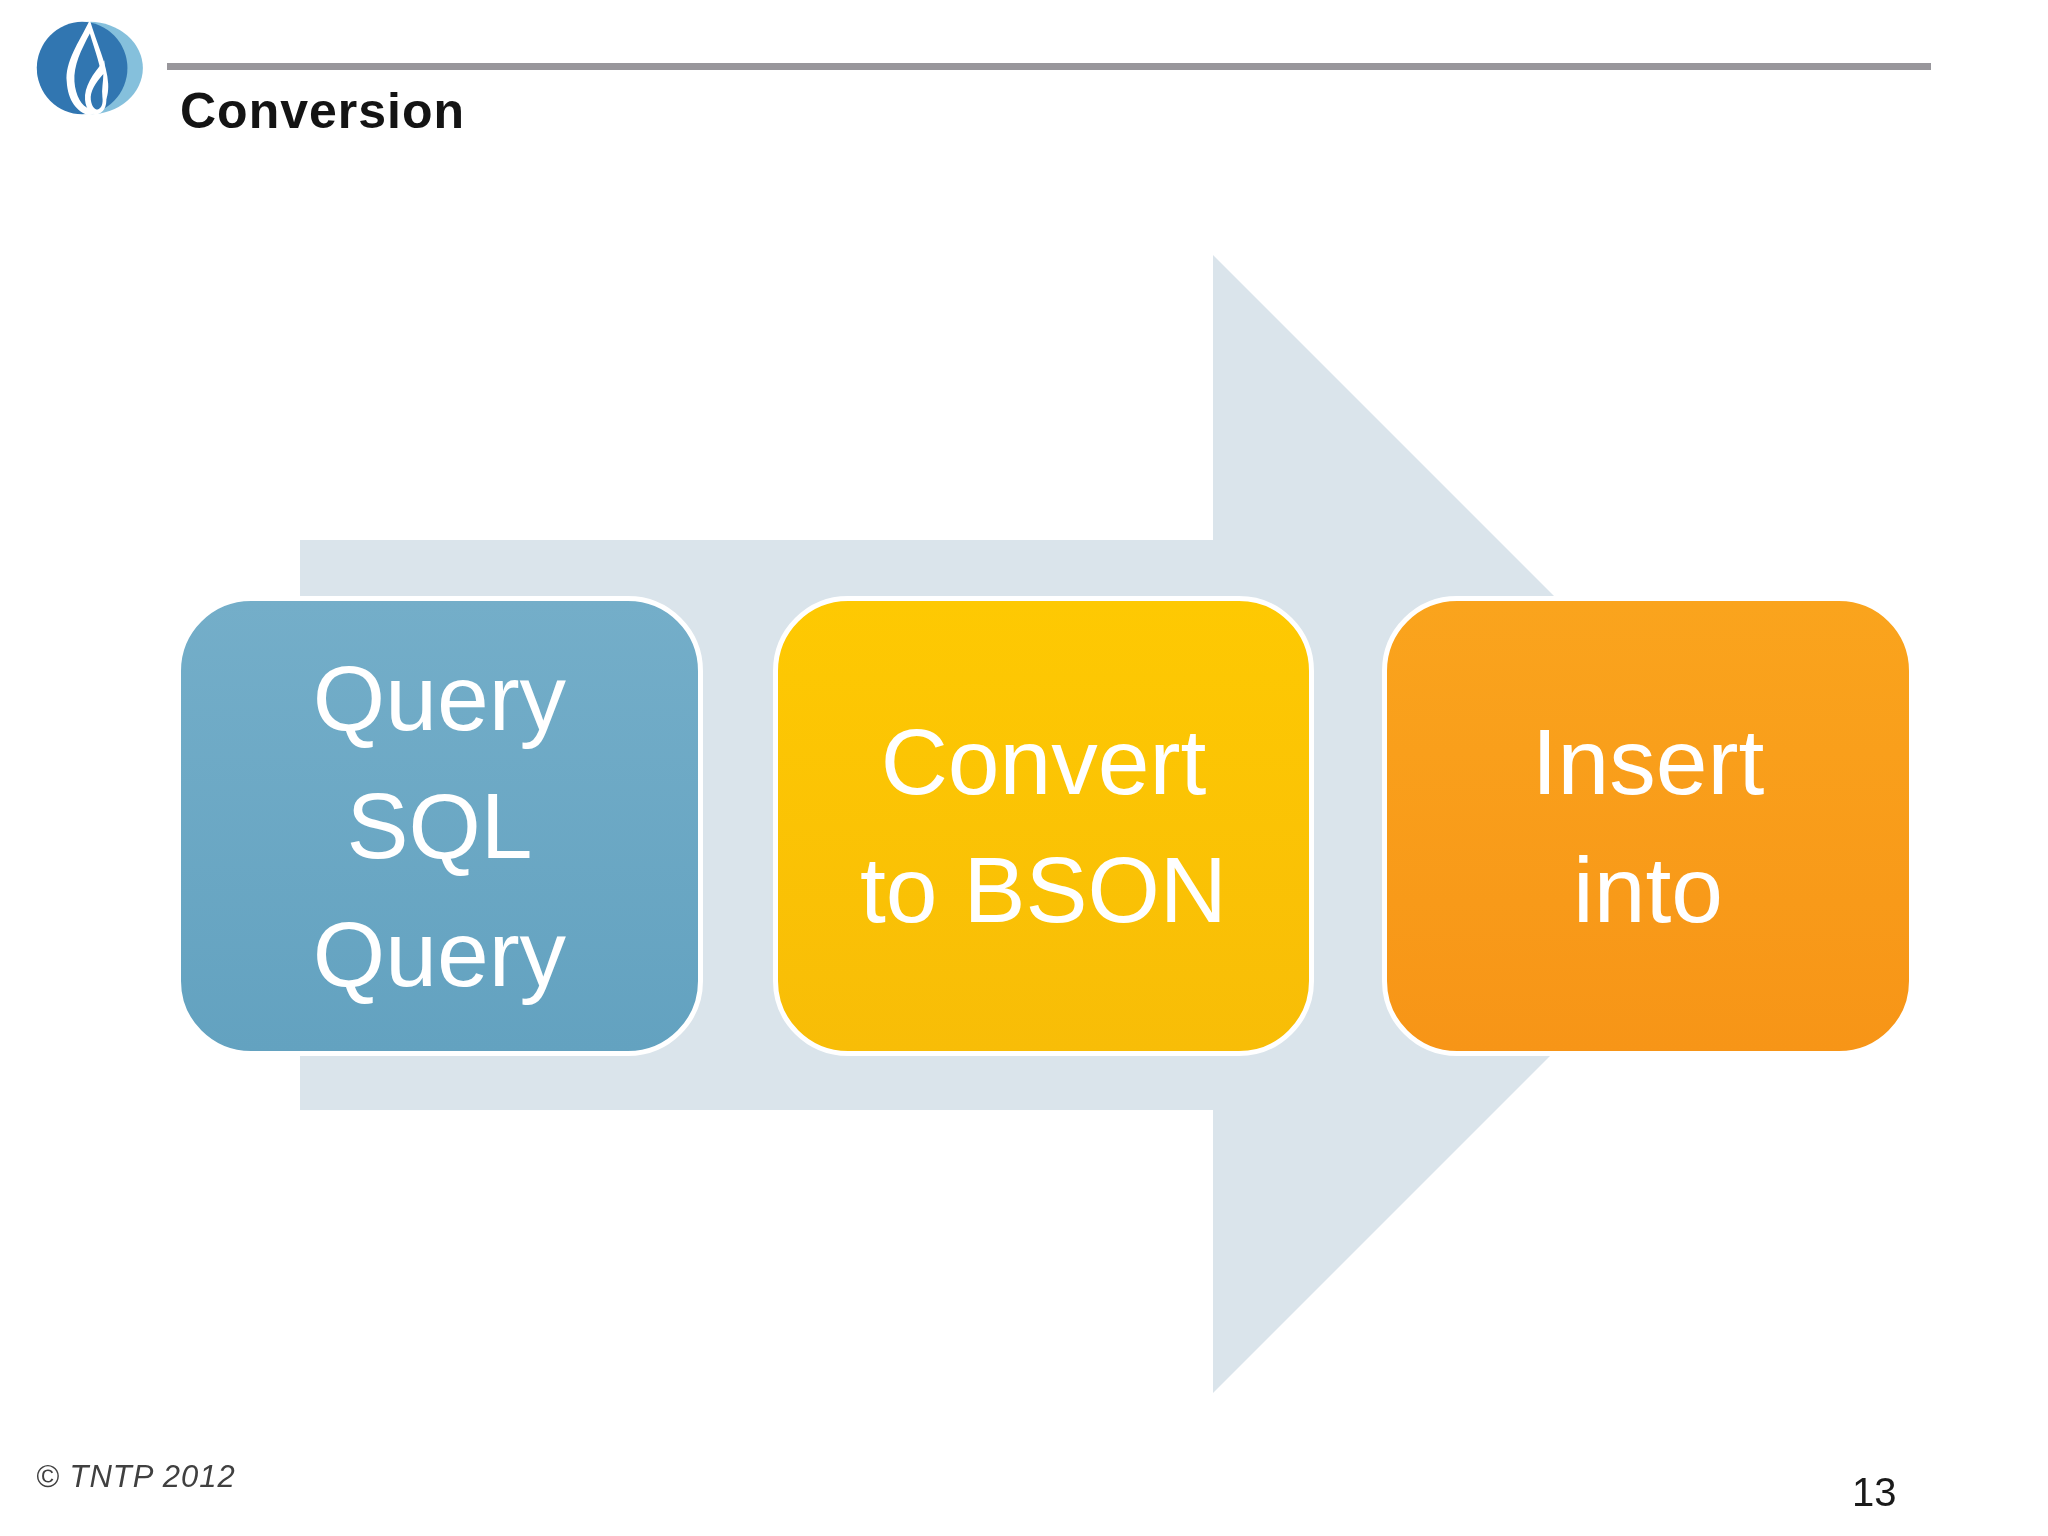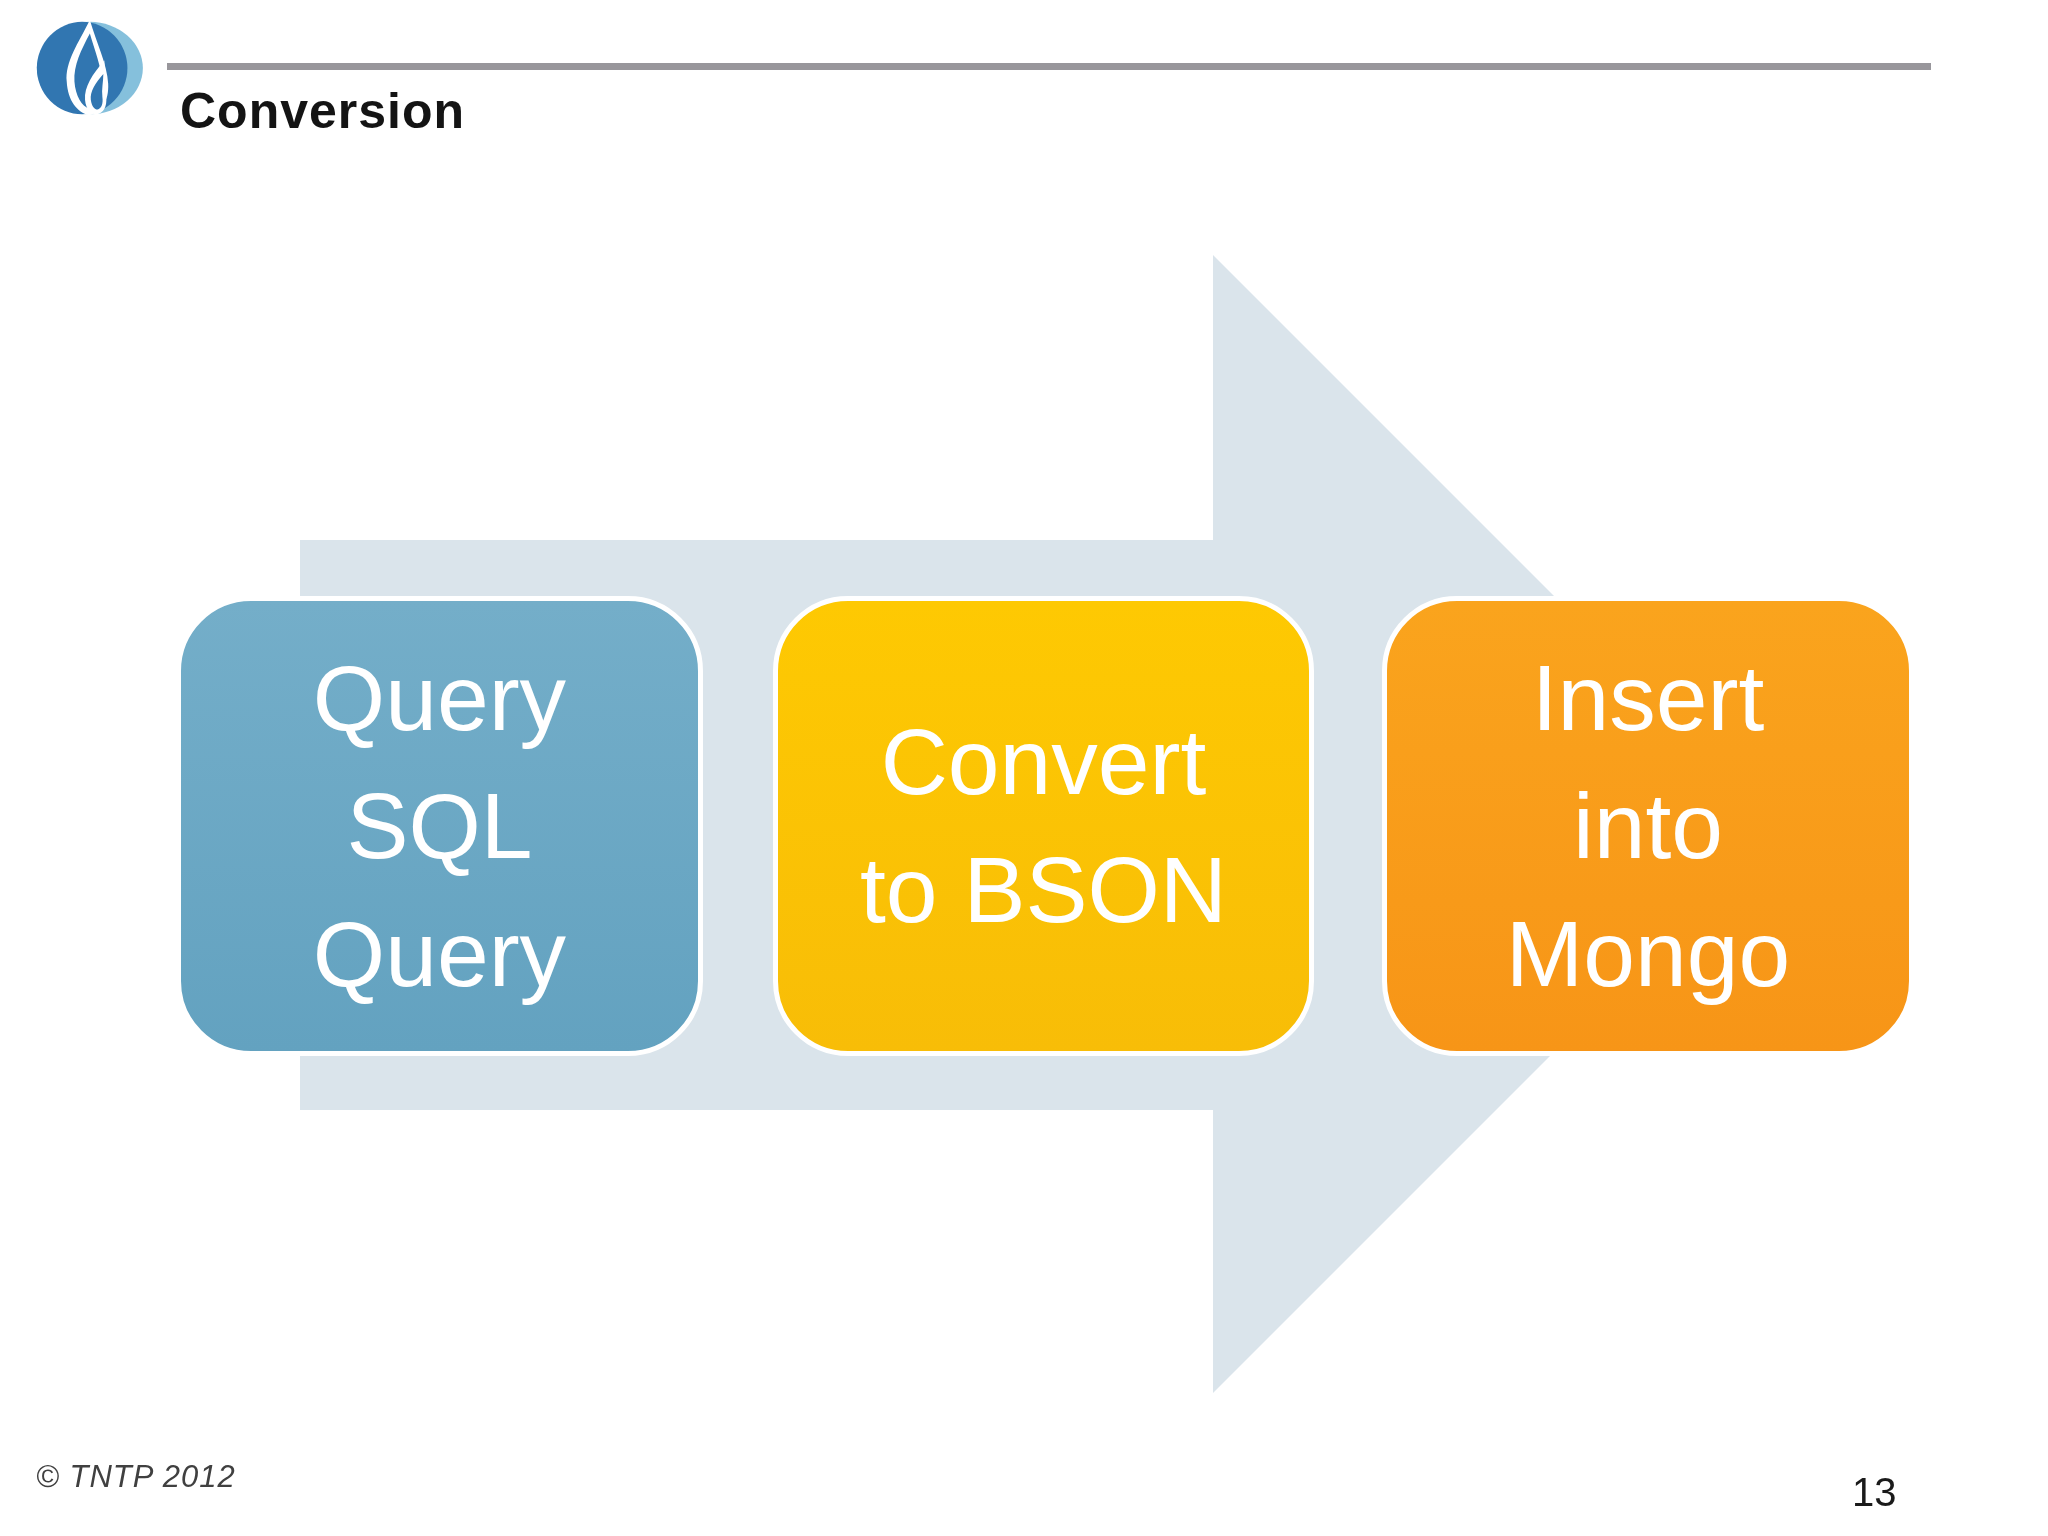--- a/index.html
+++ b/index.html
@@ -137,20 +137,19 @@
     <div class="step-label">
       <span>Convert</span>
       <span>to BSON</span>
     </div>
   </div>
 
   <div class="step step-3">
     <div class="step-label">
       <span>Insert</span>
       <span>into</span>
-      <span>Mongo</span>
     </div>
   </div>
 
   <div class="footer">© TNTP 2012</div>
   <div class="pageno">13</div>
 
 </div>
 
 </body></html>

